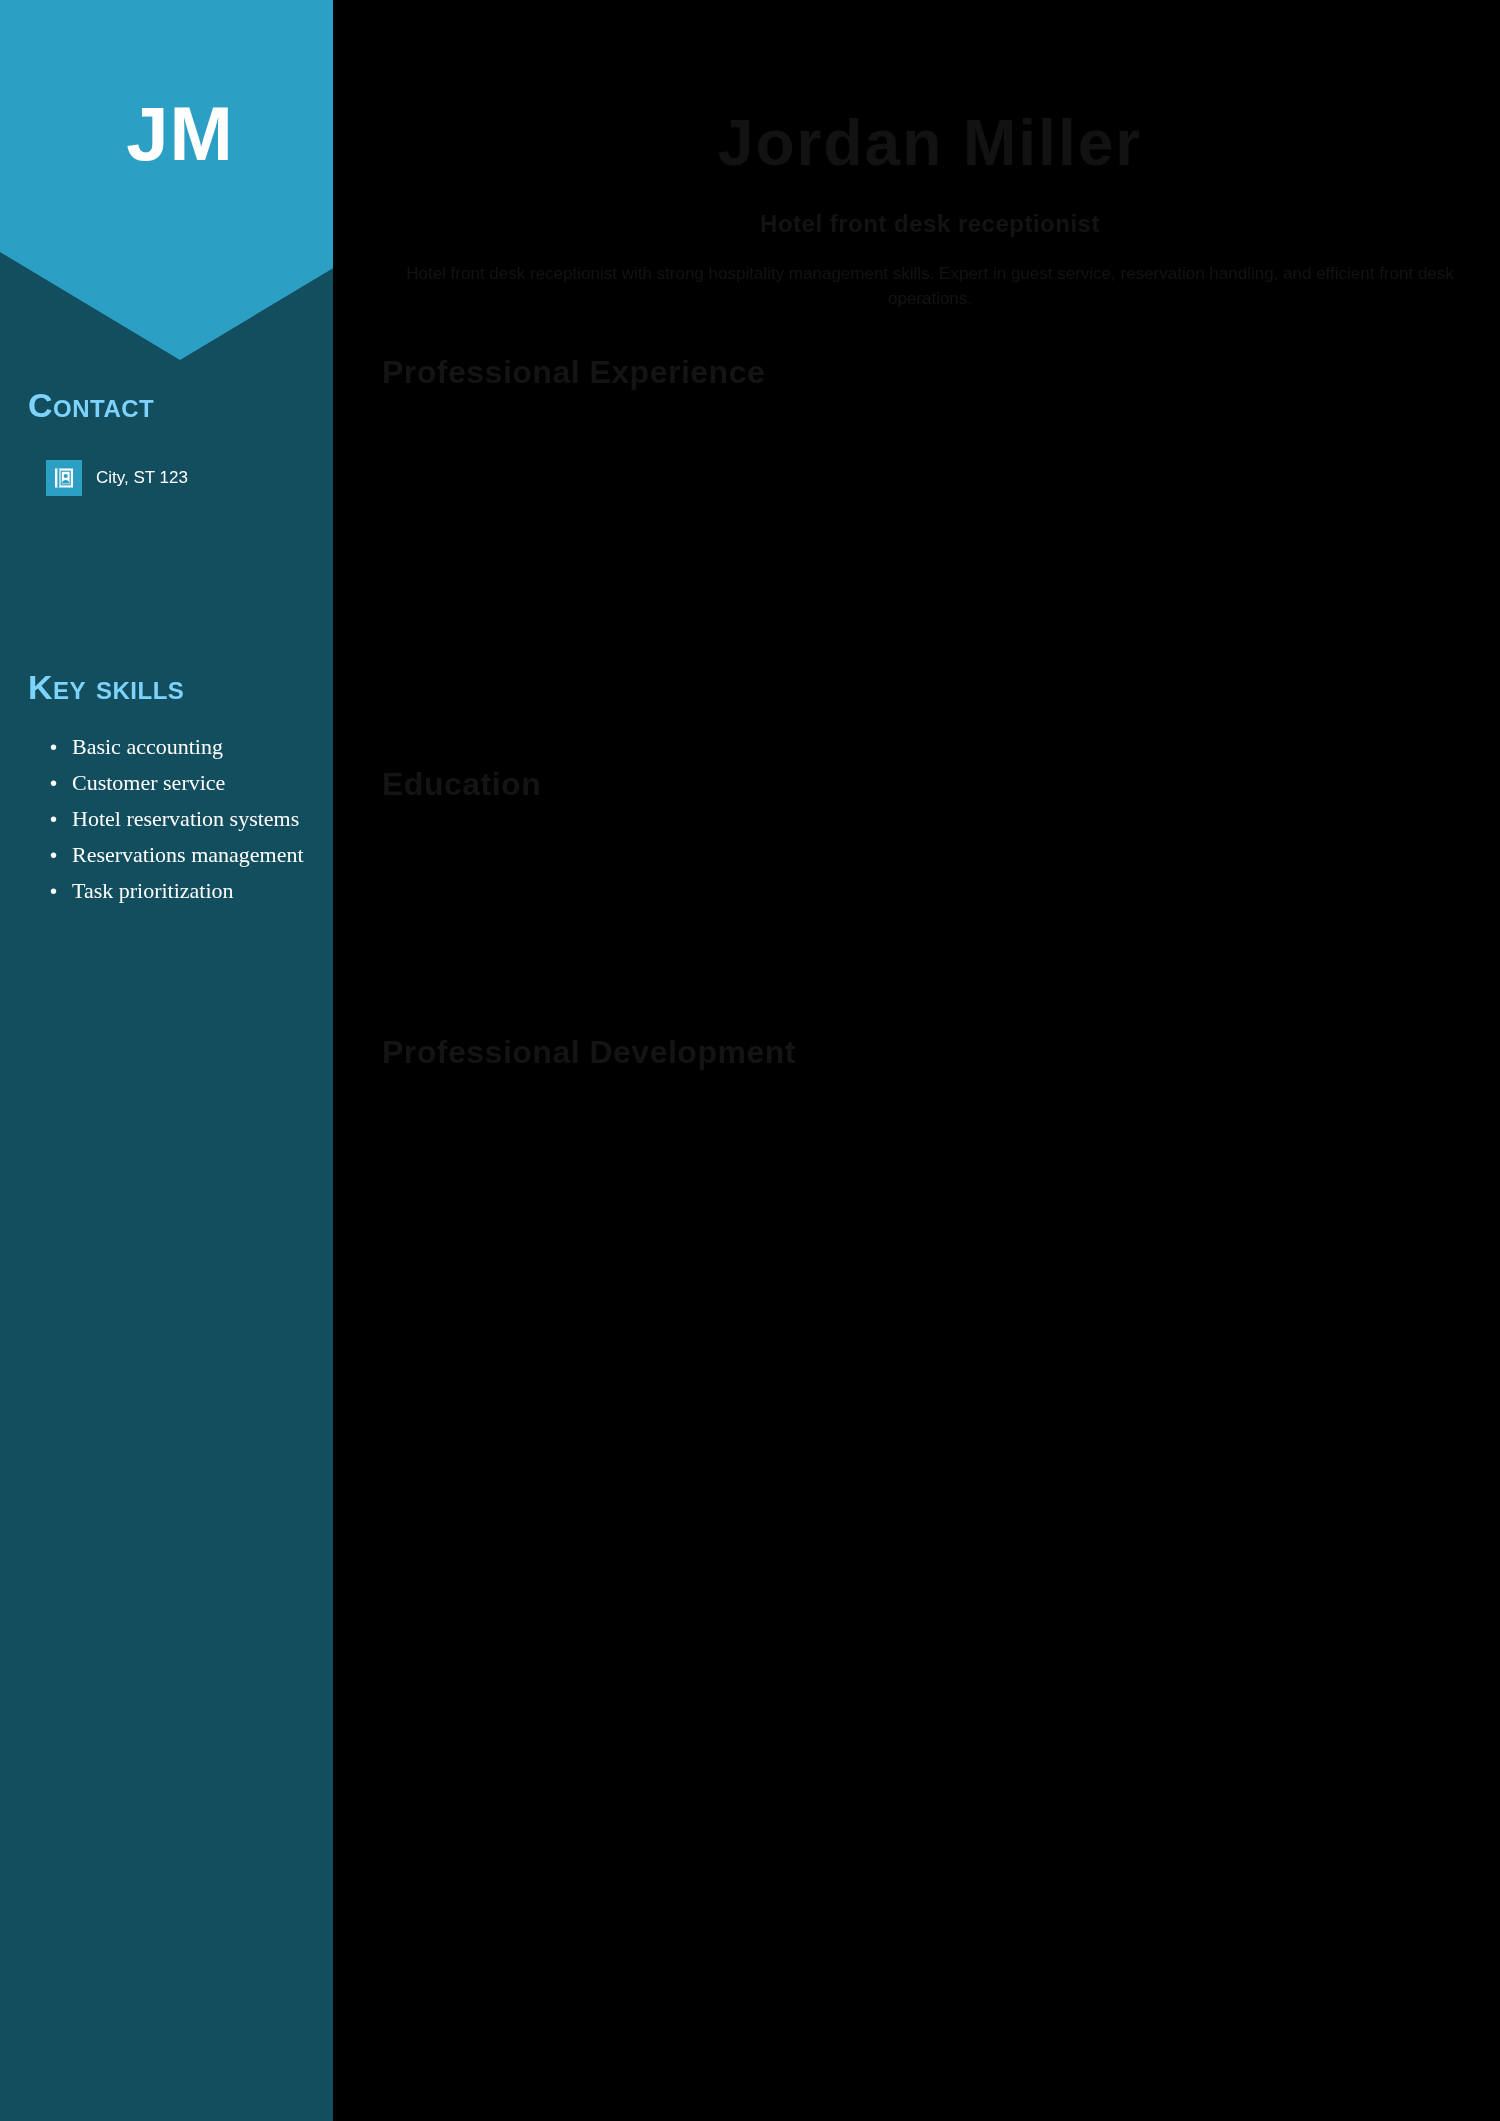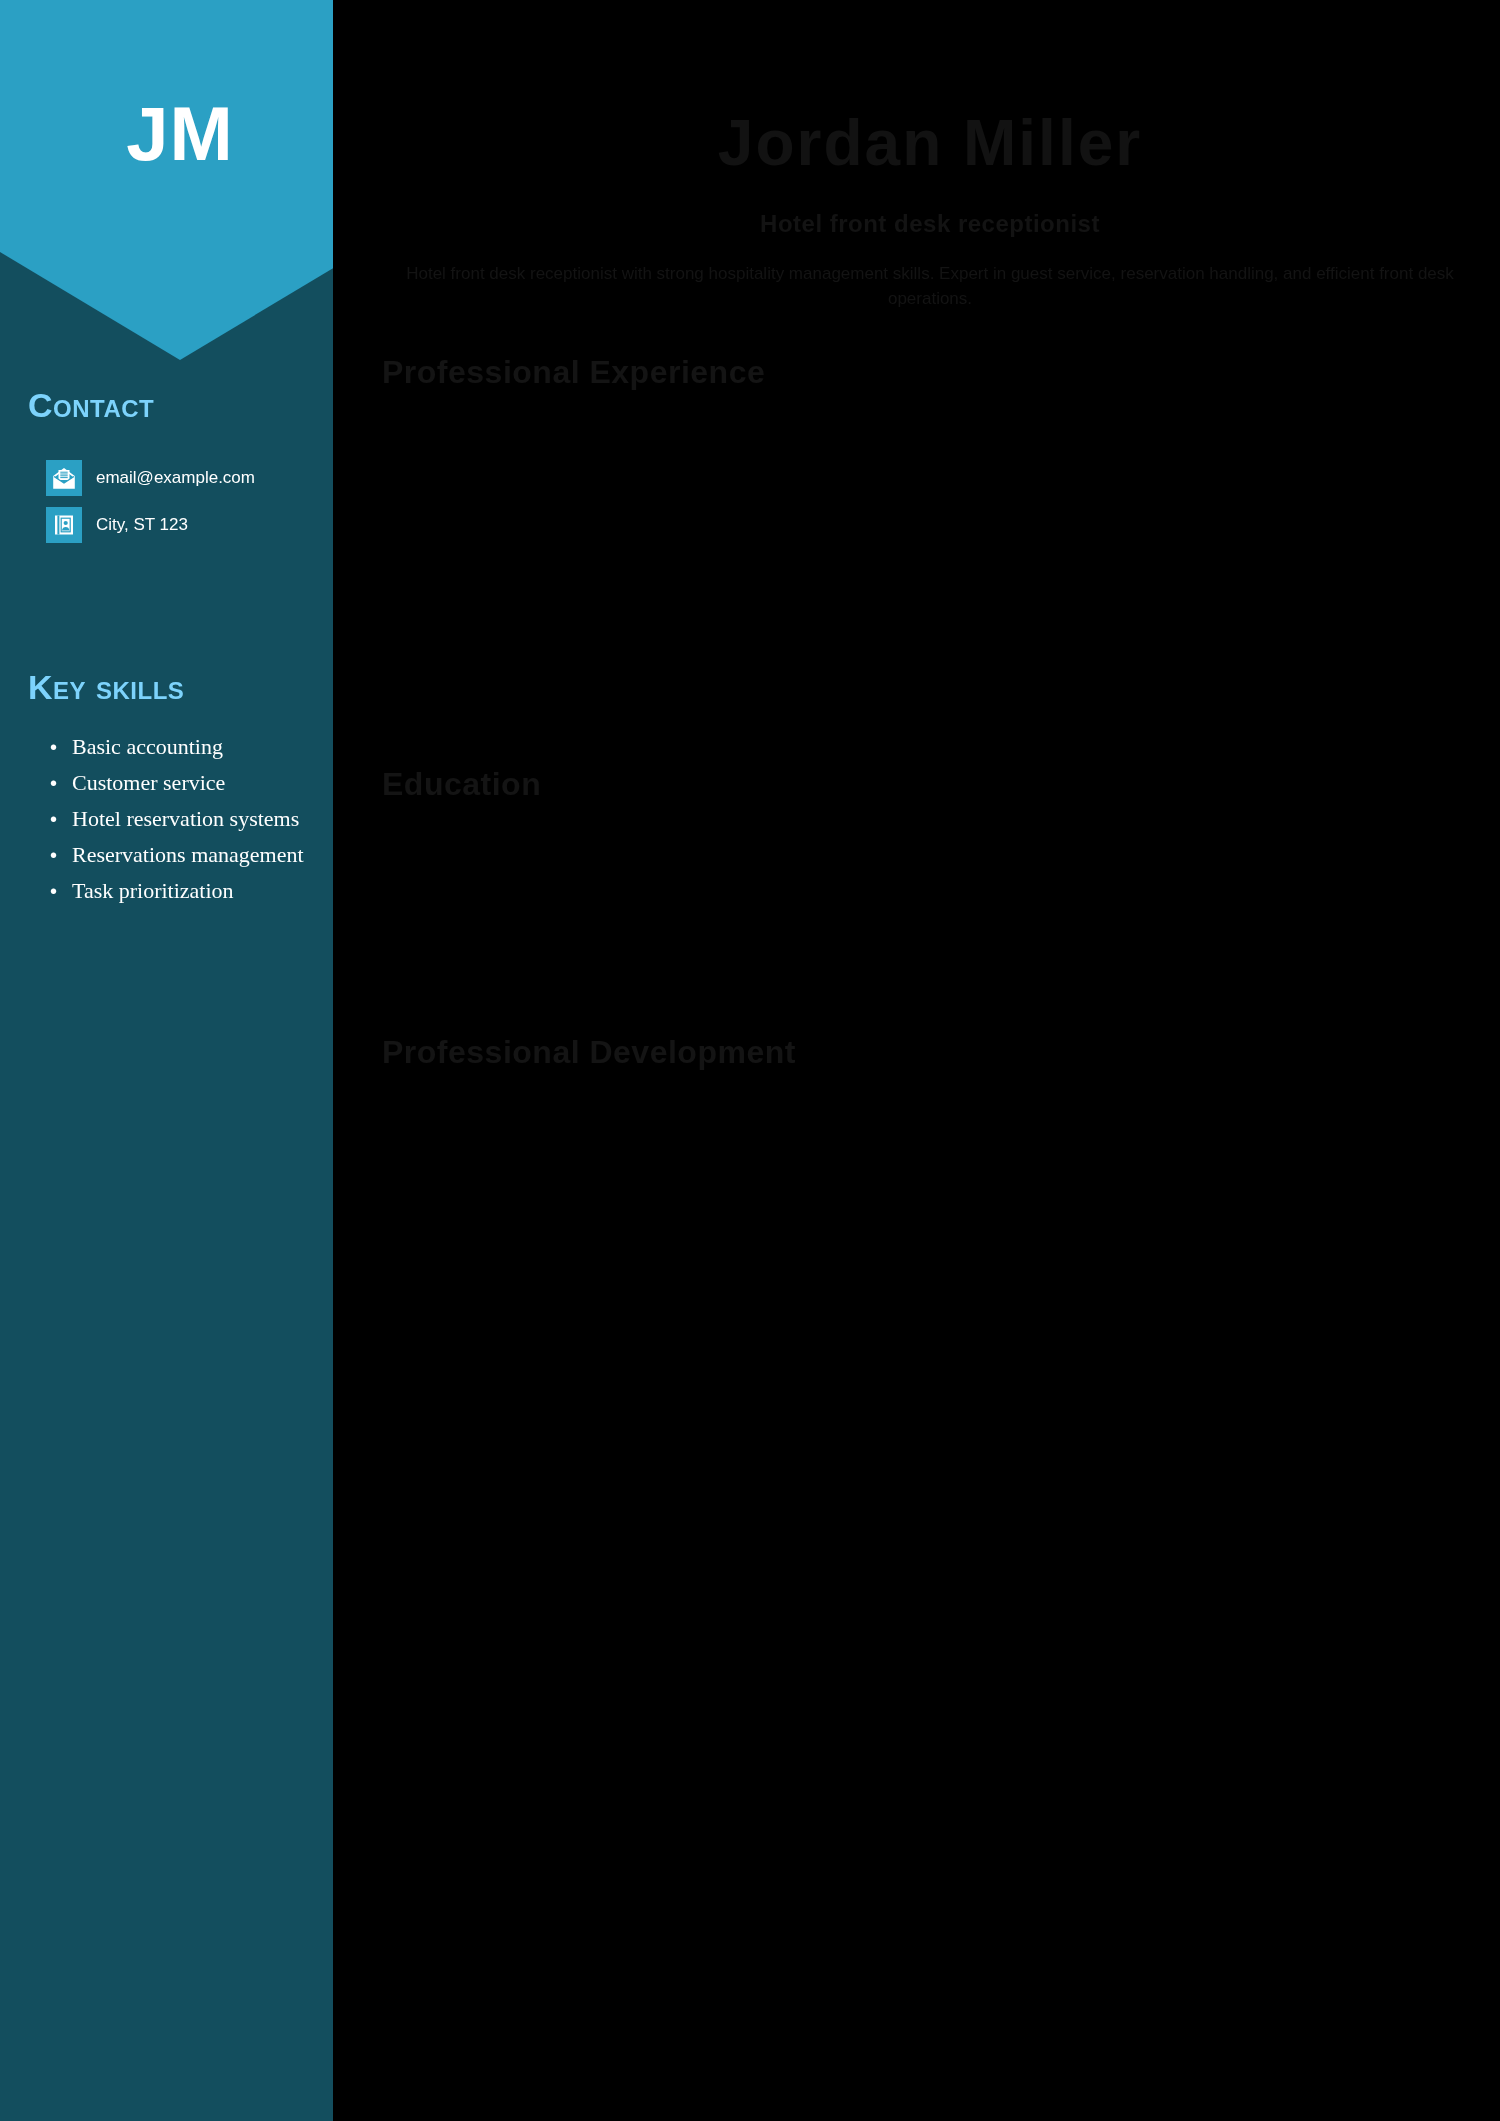--- a/index.html
+++ b/index.html
@@ -116,37 +116,20 @@
 
   <div id="banner">
     <div id="monogram">JM</div>
   </div>
 
   <div id="contact-head" class="side-head">Contact</div>
 
   <div id="contact-list">
 
 
-    <div class="contact-row">
-      <span class="ico">
-        <svg viewBox="0 0 24 24">
-          <path d="M2 10.5 12 3l10 7.5V22H2V10.5z" fill="none" stroke="#ffffff" stroke-width="1.6"></path>
-          <rect x="6.5" y="4" width="11" height="10" fill="#ffffff"></rect>
-          <g stroke="#2ba0c4" stroke-width="1">
-            <line x1="8.3" y1="6.2" x2="15.7" y2="6.2"></line>
-            <line x1="8.3" y1="8.0" x2="15.7" y2="8.0"></line>
-            <line x1="8.3" y1="9.8" x2="15.7" y2="9.8"></line>
-            <line x1="8.3" y1="11.6" x2="15.7" y2="11.6"></line>
-          </g>
-          <path d="M2 10.5 12 17l10-6.5V22H2V10.5z" fill="#ffffff"></path>
-          <path d="M2 10.5 12 17l10-6.5" fill="none" stroke="#2ba0c4" stroke-width="1.3"></path>
-        </svg>
-      </span>
-      <span class="contact-txt">email@example.com</span>
-    </div>
 
 
     <div class="contact-row">
       <span class="ico">
         <svg viewBox="0 0 24 24">
           <rect x="3" y="2.5" width="18" height="19" fill="#ffffff"></rect>
           <rect x="5.4" y="2.5" width="2.0" height="19" fill="#2ba0c4"></rect>
           <rect x="8.6" y="4.6" width="10.2" height="14.8" fill="#2ba0c4"></rect>
           <rect x="9.8" y="5.8" width="7.8" height="12.4" fill="#ffffff"></rect>
           <circle cx="13.7" cy="10" r="2.1" fill="#2ba0c4"></circle>

